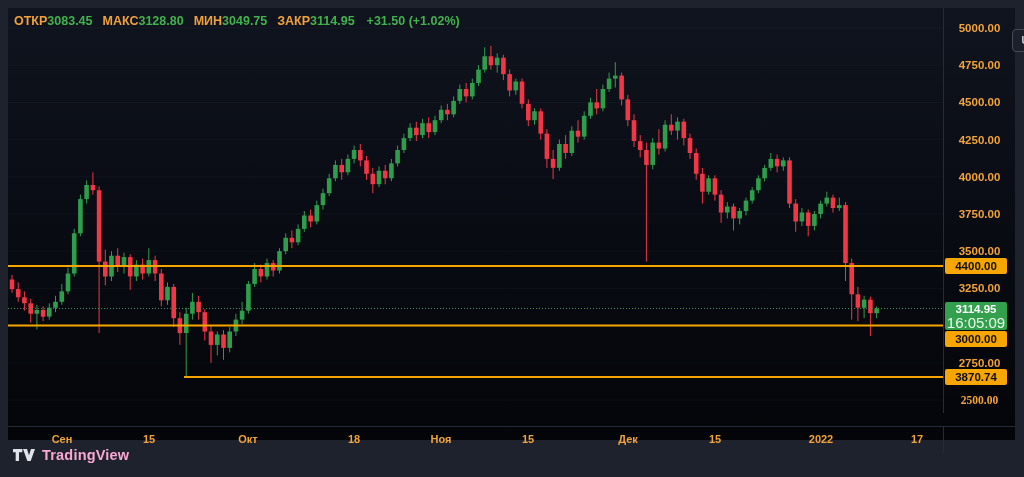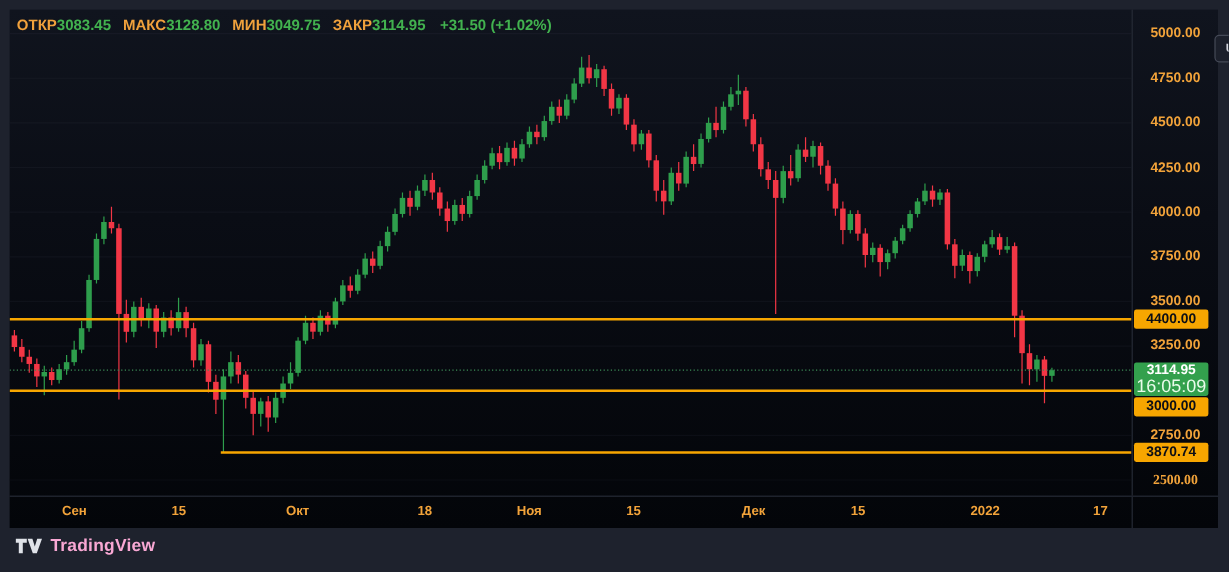--- a/index.html
+++ b/index.html
@@ -4,21 +4,21 @@
 <style>
   html,body{margin:0;padding:0;background:#1e222d;}
   .stage{position:relative;width:1024px;height:477px;background:#1e222d;overflow:hidden;
          font-family:"Liberation Sans","DejaVu Sans",sans-serif;-webkit-font-smoothing:antialiased;}
   .panel{position:absolute;left:8px;top:8px;width:1007px;height:432px;
          background:linear-gradient(180deg,#10141e 0%,#0a0d15 40%,#030509 100%);}
   .plot{position:absolute;left:0;top:0;width:935px;height:405px;}
   .plot svg{display:block;}
   .price-axis{position:absolute;left:935px;top:0;width:72px;height:405px;
               border-left:1px solid #262b36;box-sizing:border-box;}
-  .time-axis{position:absolute;left:0;top:405px;width:1007px;height:27px;
+  .time-axis{position:absolute;left:0;top:418px;width:1007px;height:27px;
              border-top:1px solid #262b36;box-sizing:border-box;}
   .vsep{position:absolute;left:935px;top:0;height:100%;width:1px;background:#262b36;}
   .legend{position:absolute;left:6px;top:6px;display:flex;align-items:center;
           white-space:nowrap;font-size:12.5px;z-index:5;}
   .leg-symbol{color:#f0a13c;font-weight:700;margin-right:14px;}
   .leg-item{margin-right:10px;}
   .leg-label{color:#f0a13c;font-weight:700;}
   .leg-value{color:#42b24f;font-weight:700;}
   .leg-change{color:#42b24f;font-weight:700;margin-left:2px;}
   .ptick{position:absolute;width:100%;text-align:center;color:#f2a33a;

